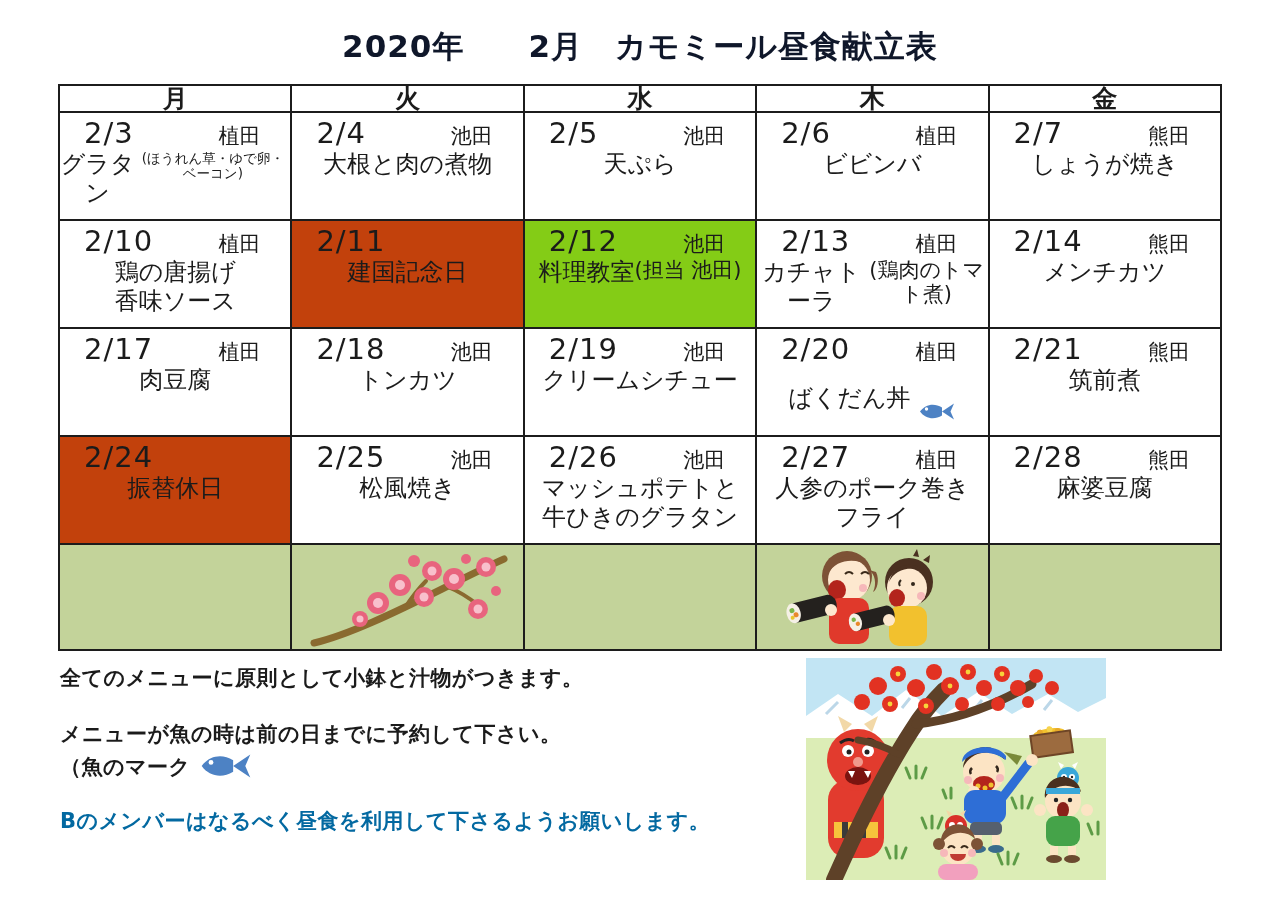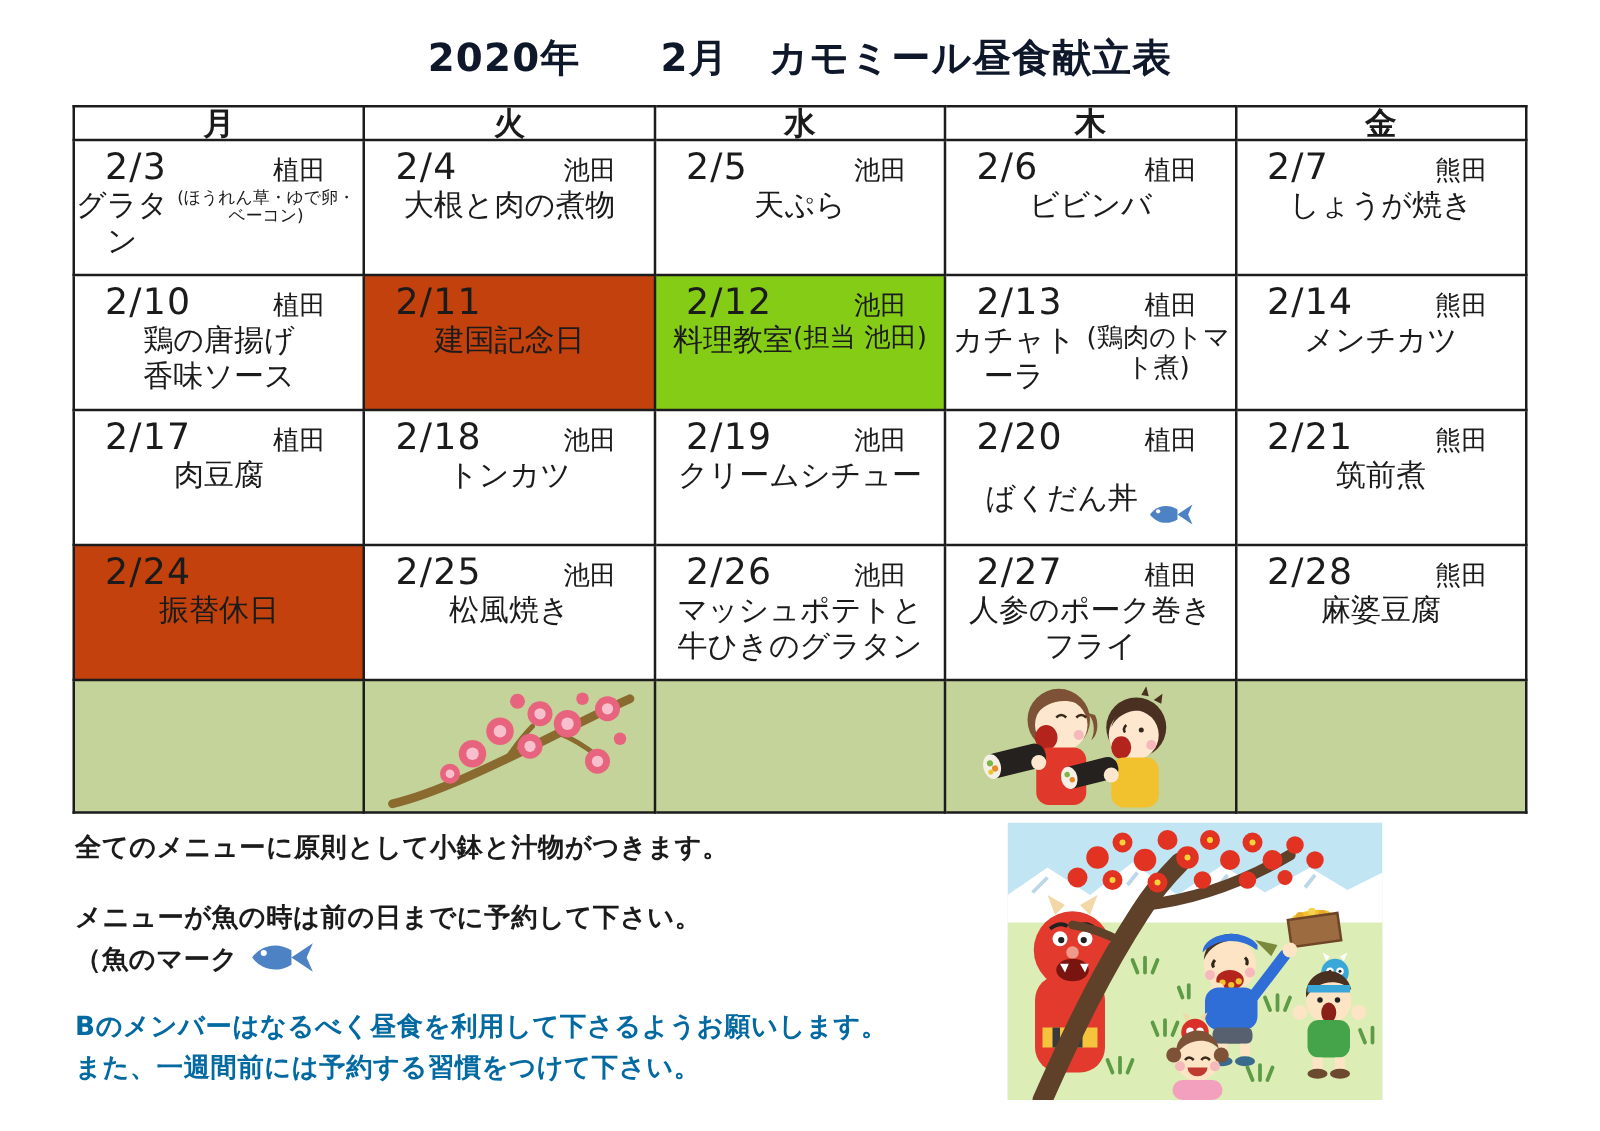--- a/index.html
+++ b/index.html
@@ -394,21 +394,20 @@
   <p class="note-2">メニューが魚の時は前の日までに予約して下さい。</p>
   <p class="note-3">
     <span>（魚のマーク</span>
     <svg width="56" height="30" viewBox="0 0 38 21">
         <path d="M2 10.5 C7 3.5 16 1.5 24 6.5 L24 14.5 C16 19.5 7 17.5 2 10.5 Z" fill="#4d82c4"></path>
         <path d="M24 10.5 L36 2.5 L32.5 10.5 L36 18.5 Z" fill="#4d82c4"></path>
         <circle cx="8.5" cy="8" r="1.7" fill="#ffffff"></circle>
       </svg>
   </p>
   <p class="note-red note-red-1">Bのメンバーはなるべく昼食を利用して下さるようお願いします。</p>
-  <p class="note-red note-red-2">また、一週間前には予約する習慣をつけて下さい。</p>
 </div>
 
 <svg class="scene" width="300" height="222" viewBox="0 0 300 222">
   <rect width="300" height="222" fill="#c2e5f4"></rect>
   <path d="M0 92 L0 58 L32 36 L66 58 L100 32 L136 58 L172 34 L206 56 L242 36 L272 54 L300 40 L300 92 Z" fill="#ffffff"></path>
   <path d="M20 56 l12 -12 M96 50 l8 -10 M168 52 l8 -10 M238 52 l8 -10" stroke="#bcd7e8" stroke-width="3" fill="none"></path>
   <rect y="80" width="300" height="142" fill="#dcedb6"></rect>
 
   <rect x="22" y="122" width="56" height="78" rx="20" fill="#e23b2e"></rect>
   <rect x="28" y="164" width="44" height="16" fill="#f6c33c"></rect>

